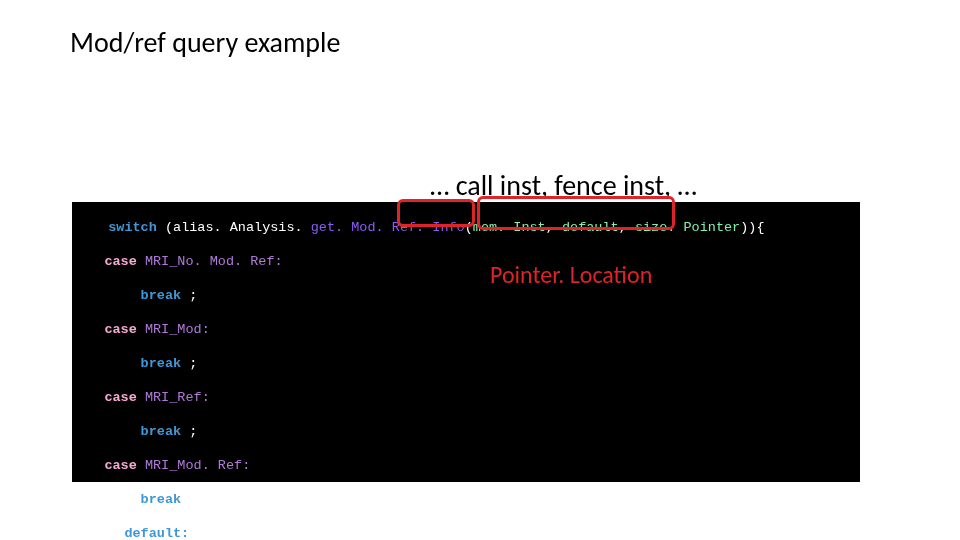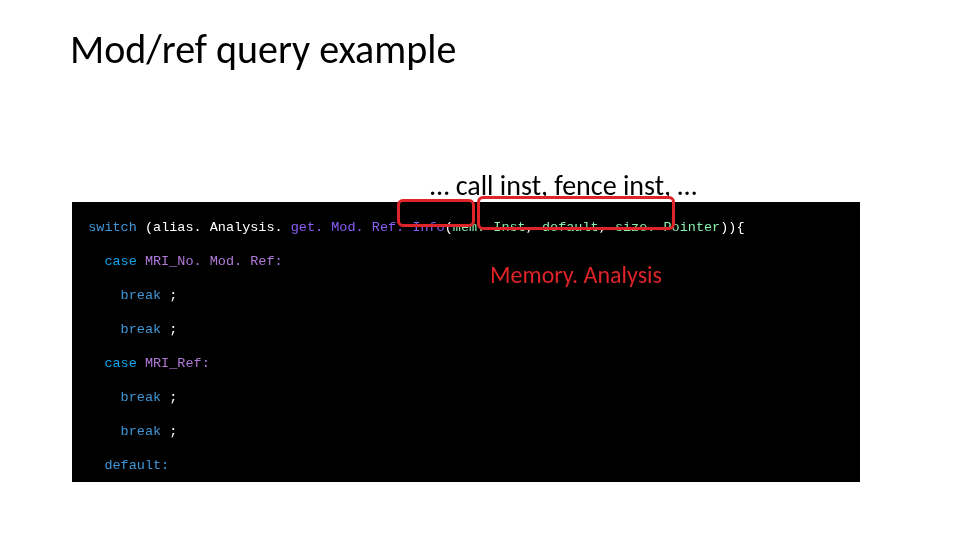--- a/index.html
+++ b/index.html
@@ -13,21 +13,21 @@
   }
   .slide {
     position: relative;
     width: 960px;
     height: 540px;
   }
   .title {
     position: absolute;
     left: 70px;
     top: 25px;
-    font-size: 40px;
+    font-size: 28px;
     font-weight: 400;
     color: #000;
   }
   .annot-top {
     position: absolute;
     left: 430px;
     top: 168px;
     font-size: 28px;
     color: #000;
   }
@@ -51,22 +51,22 @@
     font-size: 13.5px;
     line-height: 17px;
     color: #fff;
     white-space: pre;
     padding: 0;
   }
   .code .line {
     display: block;
     height: 17px;
   }
-  .kw   { color: #3f97d7; font-weight: normal; }   
-  .caseL{ color: #0ea5e9; font-weight: normal; text-align: right; }
+  .kw   { color: #3f97d7; font-weight: bold; margin-left: 20px; }   
+  .caseL{ color: #f9a8d4; font-weight: bold; text-align: right; }
   .id   { color: #ffffff; font-family: Liberation Mono, monospace; }
   .fn   { color: #8b5cf6; }                       
   .var  { color: #86efac; }                       
   .lit  { color: #b07ad8; margin-top: 20px; }                       
   .pun  { color: #ffffff; }
 
   
   .box {
     position: absolute;
     border: 3px solid #de2329;
@@ -92,27 +92,29 @@
 <div class="slide">
 
   <div class="title">Mod/ref query example</div>
 
   <div class="annot-top">… call inst, fence inst, …</div>
 
   <div class="code">
 <span class="line">  <span class="kw">switch</span> <span class="pun">(</span><span class="id">alias. Analysis.</span> <span class="fn">get. Mod. Ref. Info</span><span class="pun">(</span><span class="var">mem. Inst</span><span class="pun">,</span> <span class="var">default</span><span class="pun">,</span> <span class="var">size. Pointer</span><span class="pun">)){</span></span>
 <span class="line">    <span class="caseL">case</span> <span class="lit">MRI_No. Mod. Ref:</span></span>
 <span class="line">      <span class="kw">break</span><span class="pun"> ;</span></span>
+<span class="line">    <span class="caseL">case</span> <span class="lit">MRI_Mod:</span></span>
 <span class="line">      <span class="kw">break</span><span class="pun"> ;</span></span>
 <span class="line">    <span class="caseL">case</span> <span class="lit">MRI_Ref:</span></span>
 <span class="line">      <span class="kw">break</span><span class="pun"> ;</span></span>
+<span class="line">    <span class="caseL">case</span> <span class="lit">MRI_Mod. Ref:</span></span>
 <span class="line">      <span class="kw">break</span><span class="pun"> ;</span></span>
 <span class="line">    <span class="kw">default:</span></span>
 
 
   </div>
 
   <div class="box box1"></div>
   <div class="box box2"></div>
 
-  <div class="annot-mem">Memory. Analysis</div>
+  <div class="annot-mem">Pointer. Location</div>
 
 </div>
 
 </body></html>

